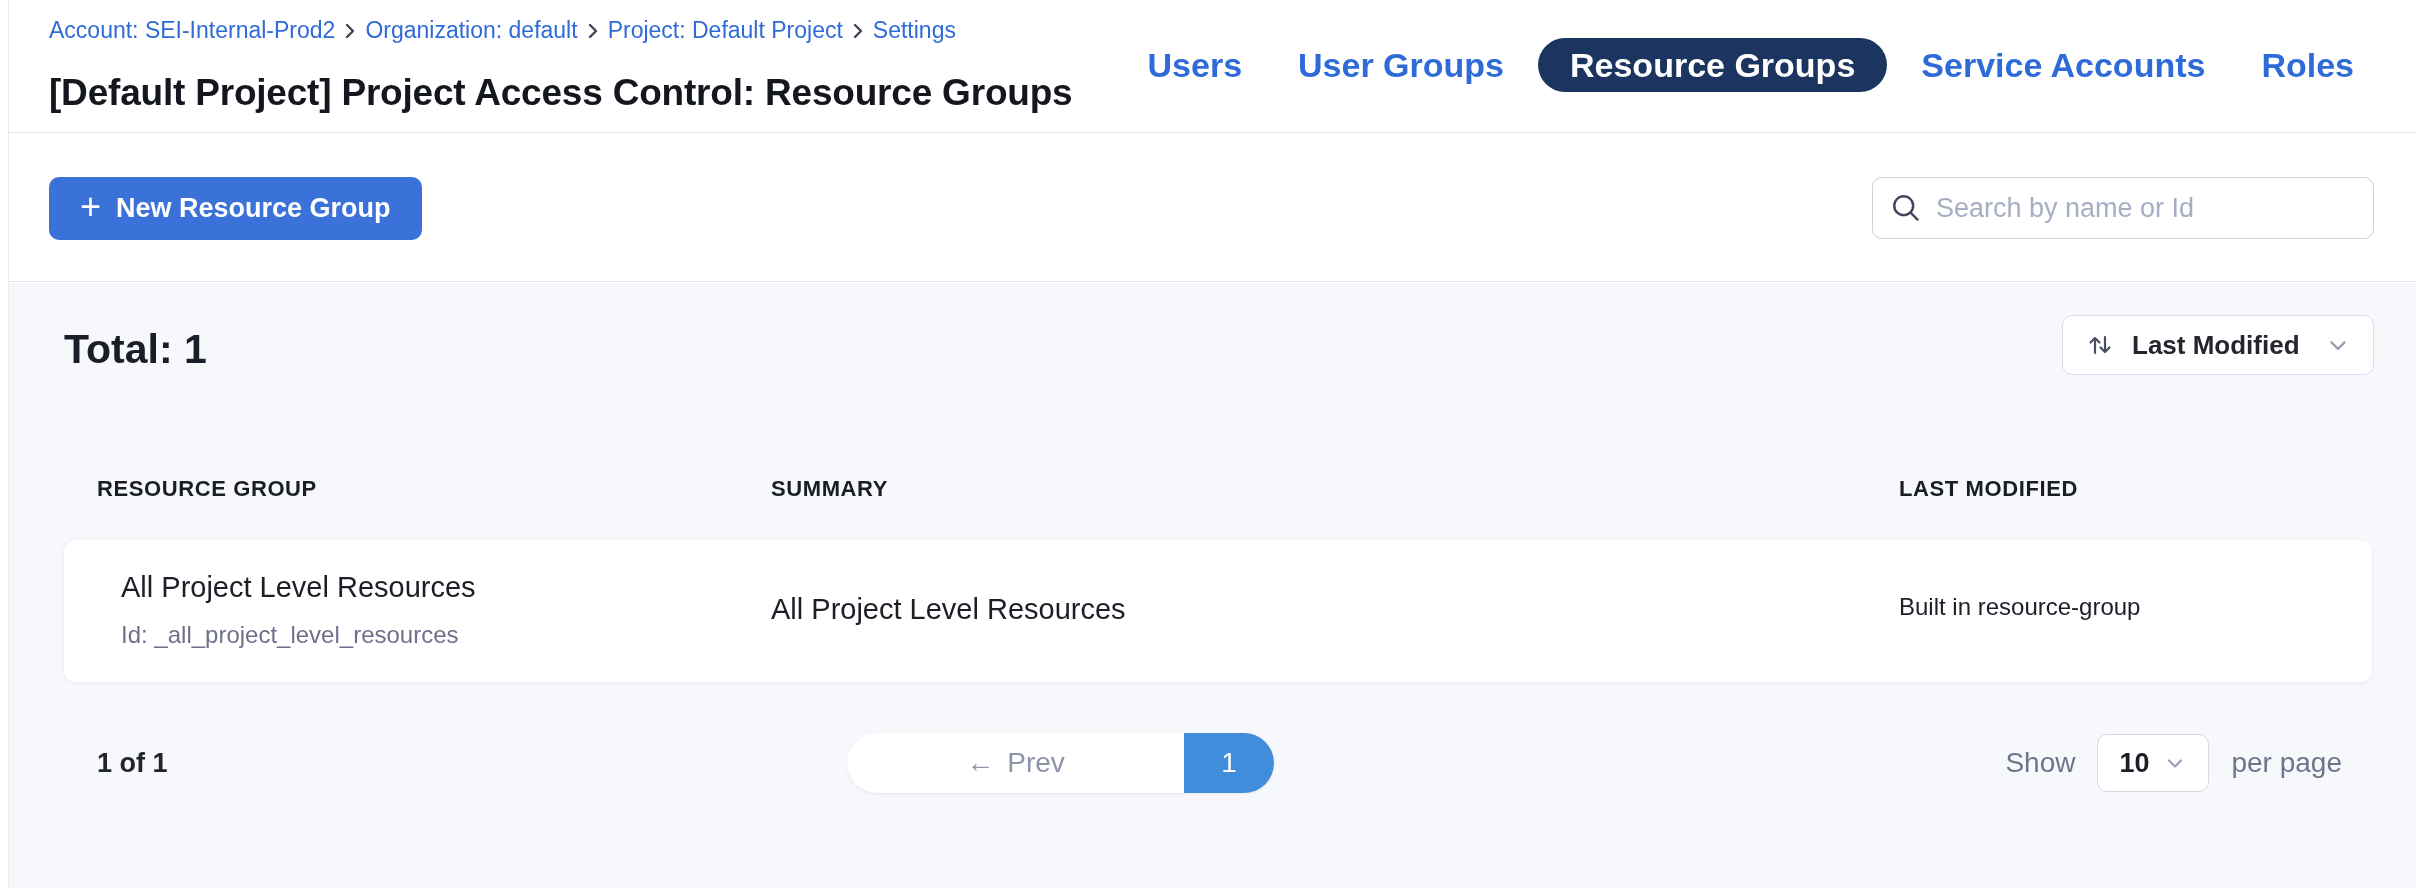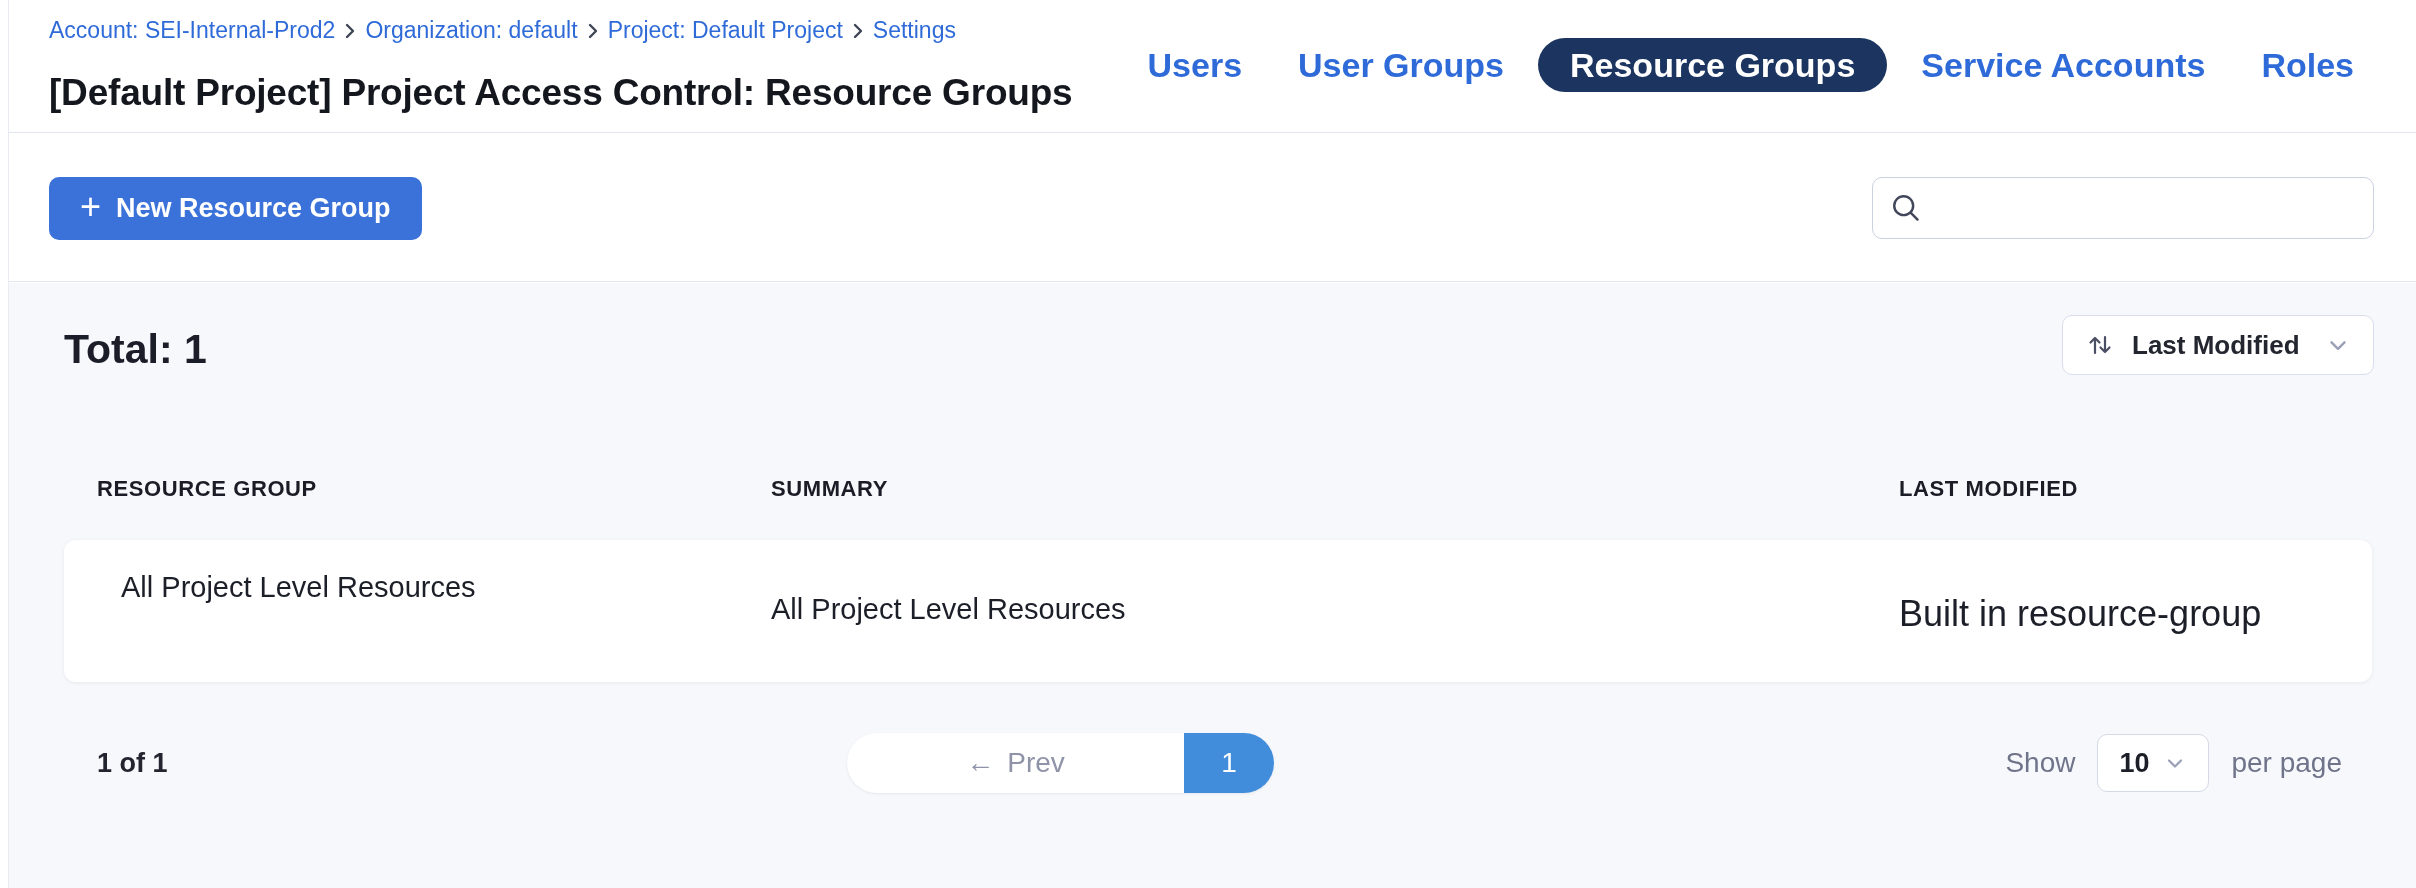--- a/index.html
+++ b/index.html
@@ -41,21 +41,21 @@
   .cols-header { top:193px; height:30px; }
   .col-h { position:absolute; font-size:22px; font-weight:700; letter-spacing:0.6px; color:#1b1d26; white-space:nowrap; }
   .col-h.c1 { left:33px; } .col-h.c2 { left:707px; } .col-h.c3 { left:1835px; }
 
   .row-card { top:257px; height:142px; background:#fff; border-radius:12px;
     box-shadow:0 1px 4px rgba(30,40,80,0.07); cursor:pointer; }
   .cell { position:absolute; white-space:nowrap; }
   .cell-name  { left:57px; top:31px; font-size:29px; color:#1c1e28; }
   .cell-id    { left:57px; top:81px; font-size:24px; color:#6e7189; }
   .cell-summary { left:707px; top:53px; font-size:29px; color:#1c1e28; }
-  .cell-lastmod { left:1835px; top:53px; font-size:36px; color:#1c1e28; }
+  .cell-lastmod { left:1835px; top:53px; font-size:24px; color:#1c1e28; }
 
   
   .pager-row { top:450px; height:60px; }
   .page-range { position:absolute; left:33px; line-height:60px; font-size:27px; font-weight:700; color:#22242f; }
   .pager { position:absolute; left:783px; width:427px; height:60px; background:#fff; border-radius:30px;
     overflow:hidden; display:flex; box-shadow:0 1px 3px rgba(30,40,80,0.08); }
   .pager-btn { flex:1; display:flex; align-items:center; justify-content:center; gap:13px;
     font-size:28px; color:#8e93a8; background:transparent; border:none; cursor:pointer;
     font-family:"Liberation Sans", sans-serif; }
   .pager-page { width:90px; display:flex; align-items:center; justify-content:center;
@@ -113,20 +113,21 @@
       <span class="btn-plus">+</span>
       <span>New Resource Group</span>
     </button>
     <div class="search">
       <span style="display:flex;">
         <svg width="30" height="30" viewBox="0 0 26 26">
             <circle cx="11" cy="11" r="8.2" fill="none" stroke="#41465a" stroke-width="2.1"></circle>
             <line x1="17.2" y1="17.2" x2="23" y2="23" stroke="#41465a" stroke-width="2.1" stroke-linecap="round"></line>
           </svg>
       </span>
+      <input type="text" value="" placeholder="Search by name or Id" style="">
     </div>
   </div>
 
   <div class="content">
     <div class="total">Total: 1</div>
 
     <div class="sort">
       <span style="display:flex;">
         <svg width="30" height="30" viewBox="0 0 30 30">
           <path d="M10 23 L10 8 M10 8 L5.5 12.5 M10 8 L14.5 12.5" fill="none" stroke="#4a4f63" stroke-width="2.2" stroke-linecap="round" stroke-linejoin="round"></path>
@@ -142,20 +143,21 @@
     </div>
 
     <div class="grid cols-header">
       <span class="col-h c1">RESOURCE GROUP</span>
       <span class="col-h c2">SUMMARY</span>
       <span class="col-h c3">LAST MODIFIED</span>
     </div>
 
     <div class="grid row-card">
       <span class="cell cell-name">All Project Level Resources</span>
+      <span class="cell cell-id">Id: _all_project_level_resources</span>
       <span class="cell cell-summary">All Project Level Resources</span>
       <span class="cell cell-lastmod">Built in resource-group</span>
     </div>
 
     <div class="grid pager-row">
       <span class="page-range">1 of 1</span>
 
       <div class="pager">
         <button class="pager-btn">
           <span class="arrow-glyph">←</span>

